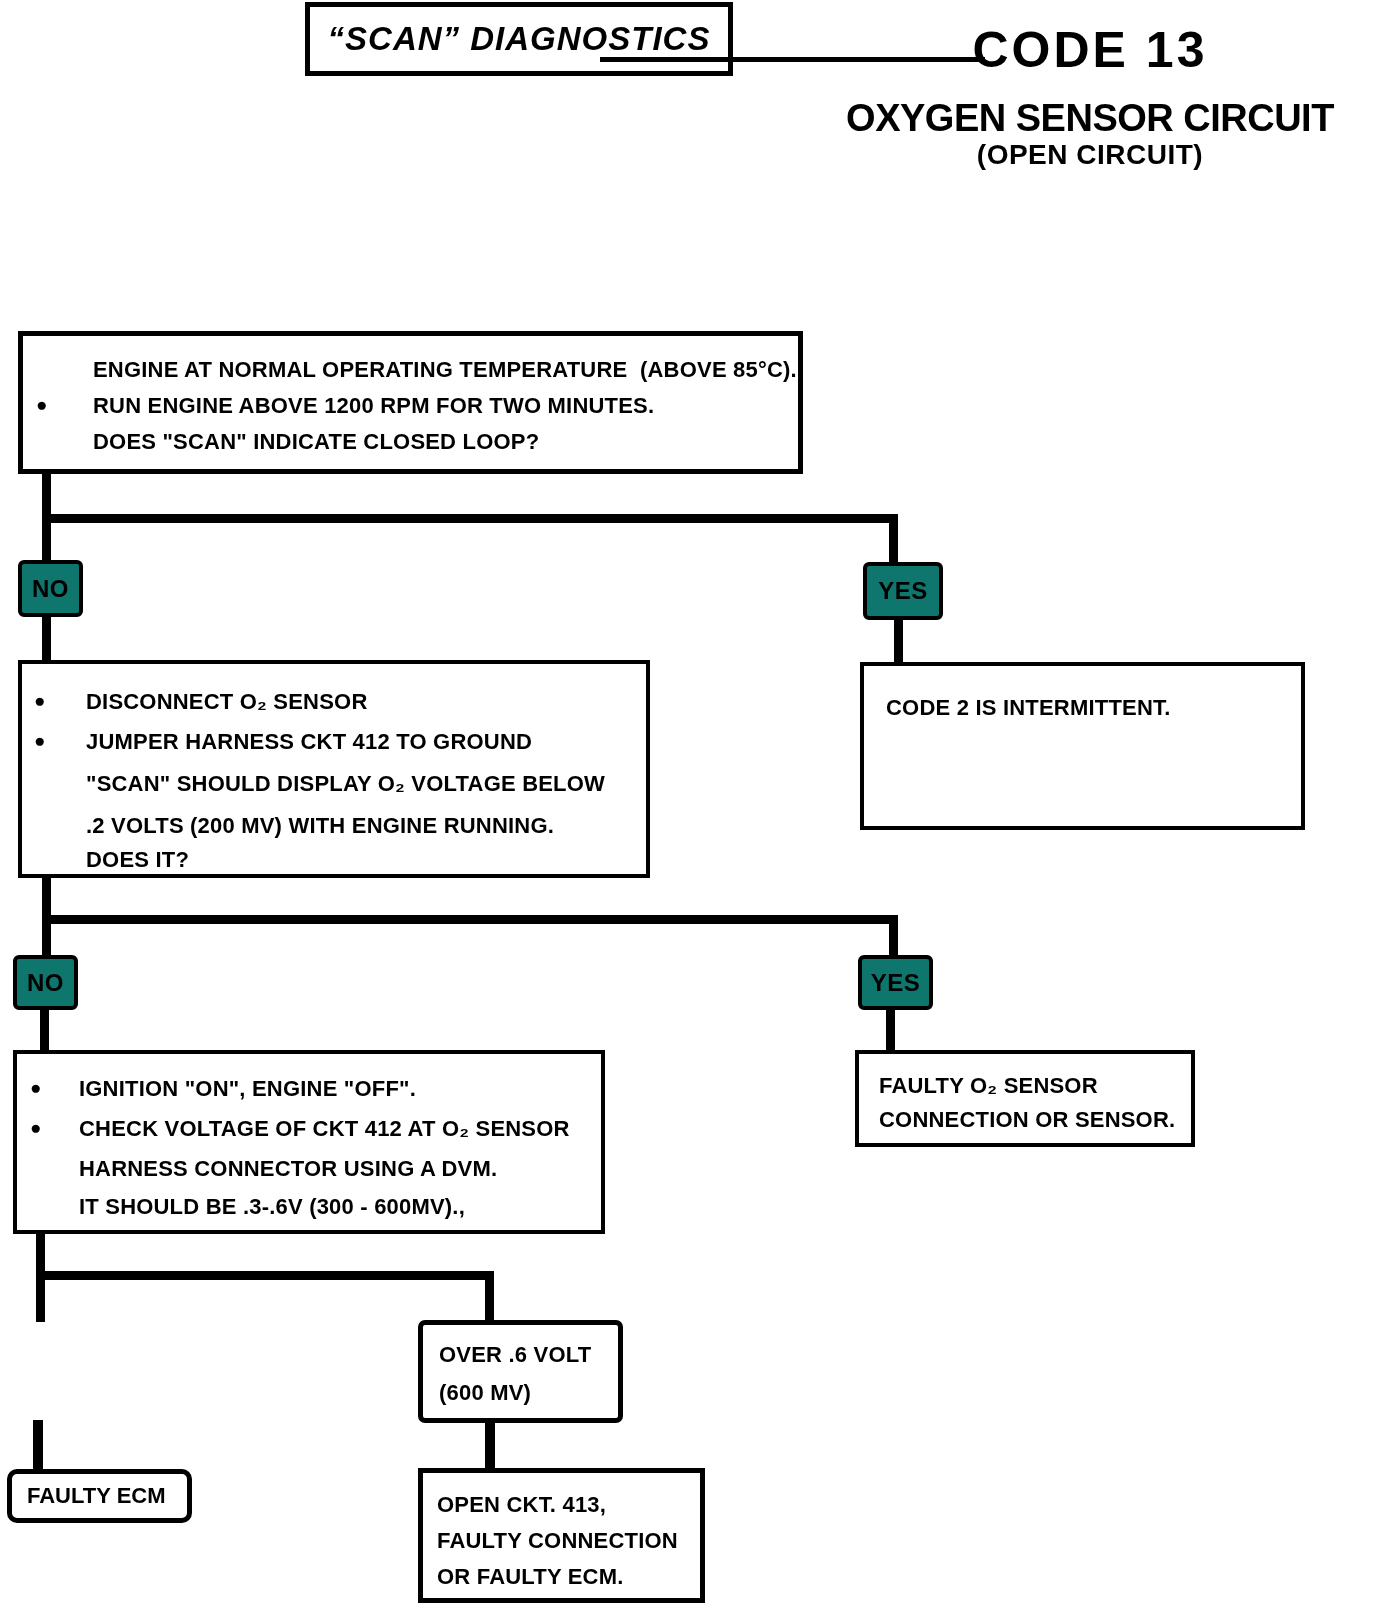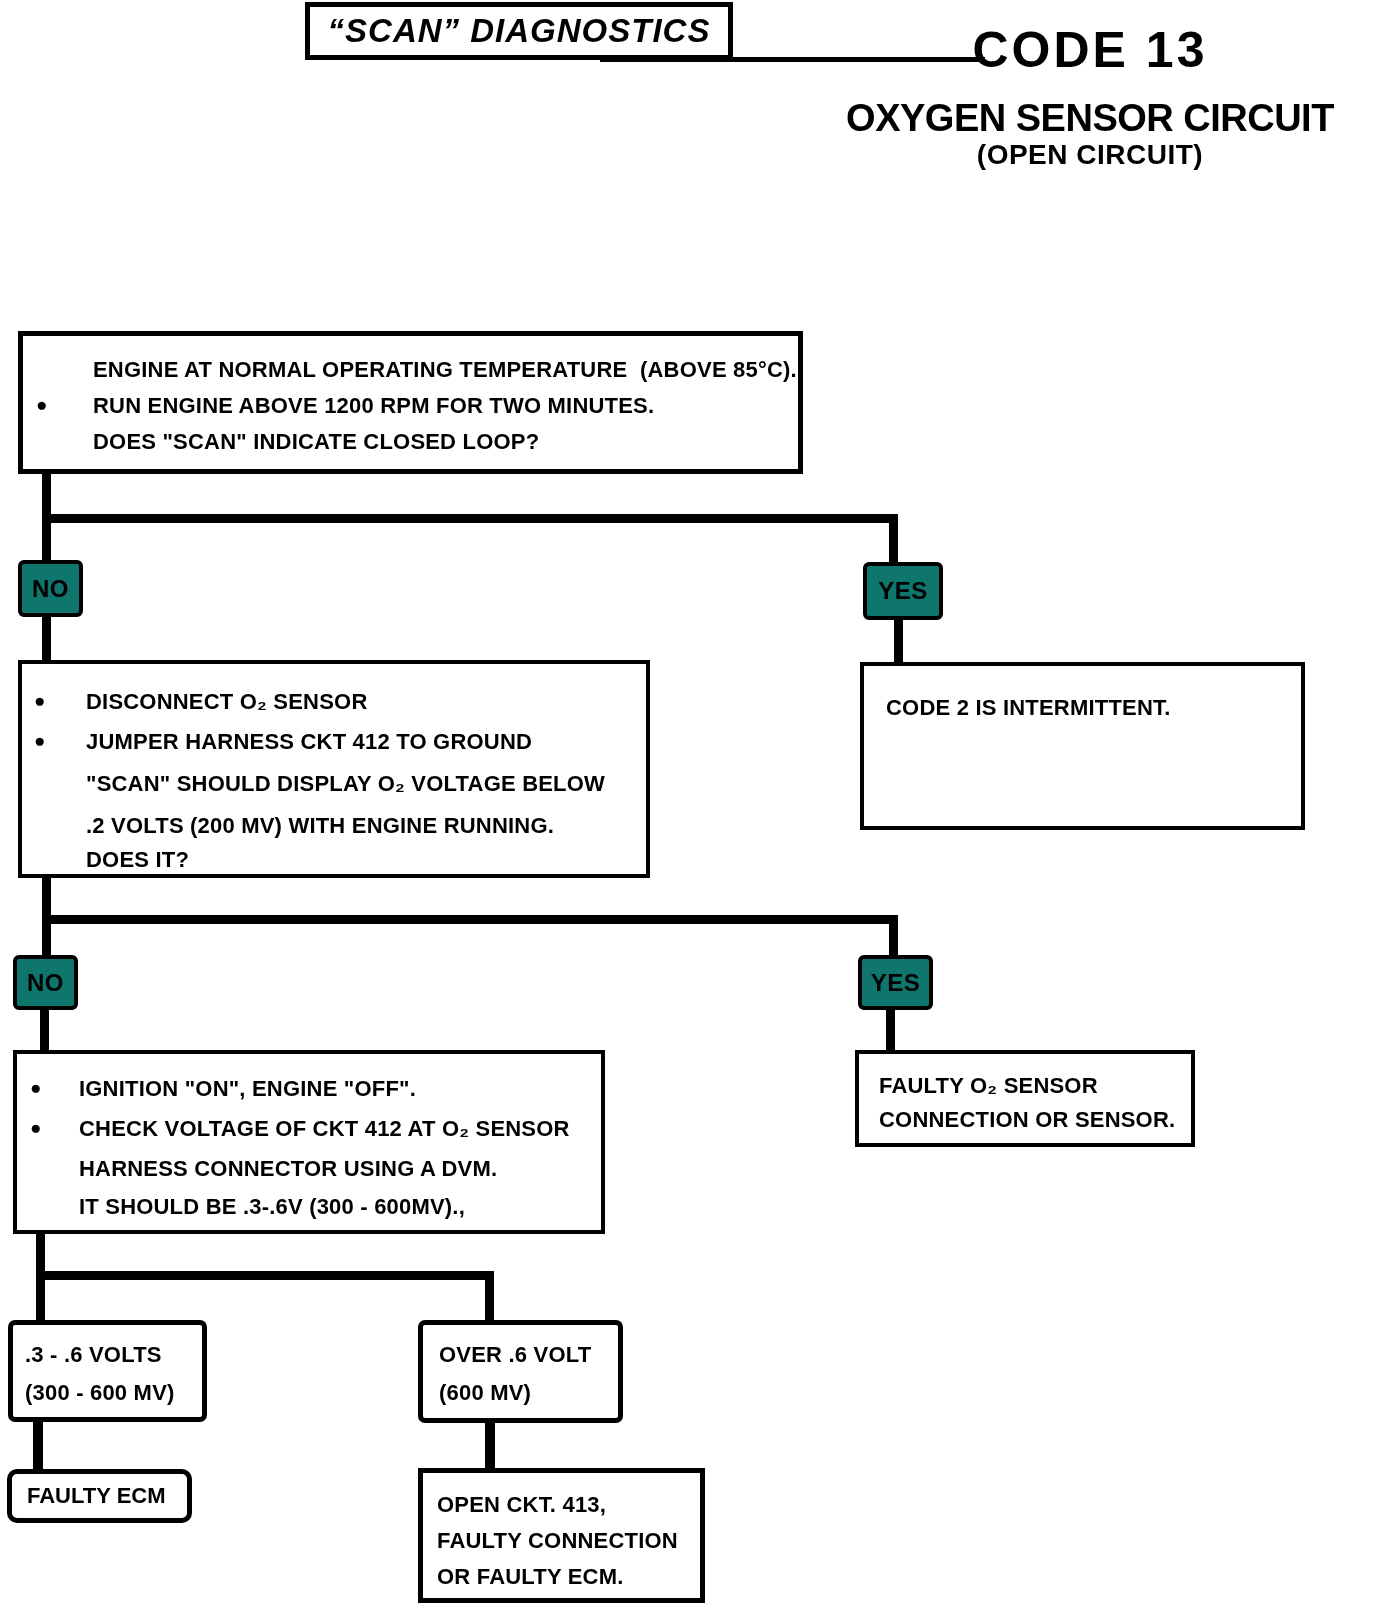--- a/index.html
+++ b/index.html
@@ -1,21 +1,21 @@
 <!DOCTYPE html>
 <html><head>
 <meta charset="utf-8">
 <style>
   html,body{margin:0;padding:0;background:#ffffff;}
   .page{
     position:relative;width:1392px;height:1612px;background:#ffffff;color:#000;
     font-family:"Liberation Sans","DejaVu Sans",sans-serif;font-weight:700;overflow:hidden;
   }
   .title-box{
-    position:absolute;left:305px;top:2px;width:428px;height:58px;border:5px solid #000;
+    position:absolute;left:305px;top:2px;width:428px;height:74px;border:5px solid #000;
     box-sizing:border-box;display:flex;align-items:center;justify-content:center;
     font-size:33px;font-style:italic;letter-spacing:1px;white-space:pre;background:#fff;
   }
   .heading{position:absolute;left:840px;top:24px;width:500px;text-align:center;}
   .heading .code{font-size:50px;letter-spacing:3px;line-height:1.05;}
   .heading .circuit{font-size:38px;margin-top:22px;letter-spacing:-0.5px;line-height:1.0;}
   .heading .sub{font-size:28px;margin-top:4px;letter-spacing:0.5px;line-height:1.0;}
   .box{position:absolute;border:4px solid #000;background:#fff;box-sizing:border-box;}
   .b5{border-width:5px;}
   .rounded{border-radius:7px;}
@@ -107,24 +107,20 @@
 
   <div class="box" style="left:855px;top:1050px;width:340px;height:97px">
     <div class="line" style="left:20px;top:20px">FAULTY O₂ SENSOR</div>
     <div class="line" style="left:20px;top:54px">CONNECTION OR SENSOR.</div>
   </div>
 
   <div class="conn" style="left:36px;top:1232px;width:9px;height:90px"></div>
   <div class="conn" style="left:36px;top:1271px;width:458px;height:9px"></div>
   <div class="conn" style="left:485px;top:1271px;width:9px;height:51px"></div>
 
-  <div class="box b5 rounded" style="left:8px;top:1320px;width:199px;height:102px">
-    <div class="line" style="left:12px;top:18px">.3 - .6 VOLTS</div>
-    <div class="line" style="left:12px;top:56px">(300 - 600 MV)</div>
-  </div>
   <div class="box b5 rounded" style="left:418px;top:1320px;width:205px;height:103px">
     <div class="line" style="left:16px;top:18px">OVER .6 VOLT</div>
     <div class="line" style="left:16px;top:56px">(600 MV)</div>
   </div>
 
   <div class="conn" style="left:33px;top:1420px;width:10px;height:51px"></div>
   <div class="conn" style="left:485px;top:1421px;width:10px;height:49px"></div>
 
   <div class="ecm" style="left:7px;top:1469px;width:185px;height:54px">
     <span>FAULTY ECM</span>

